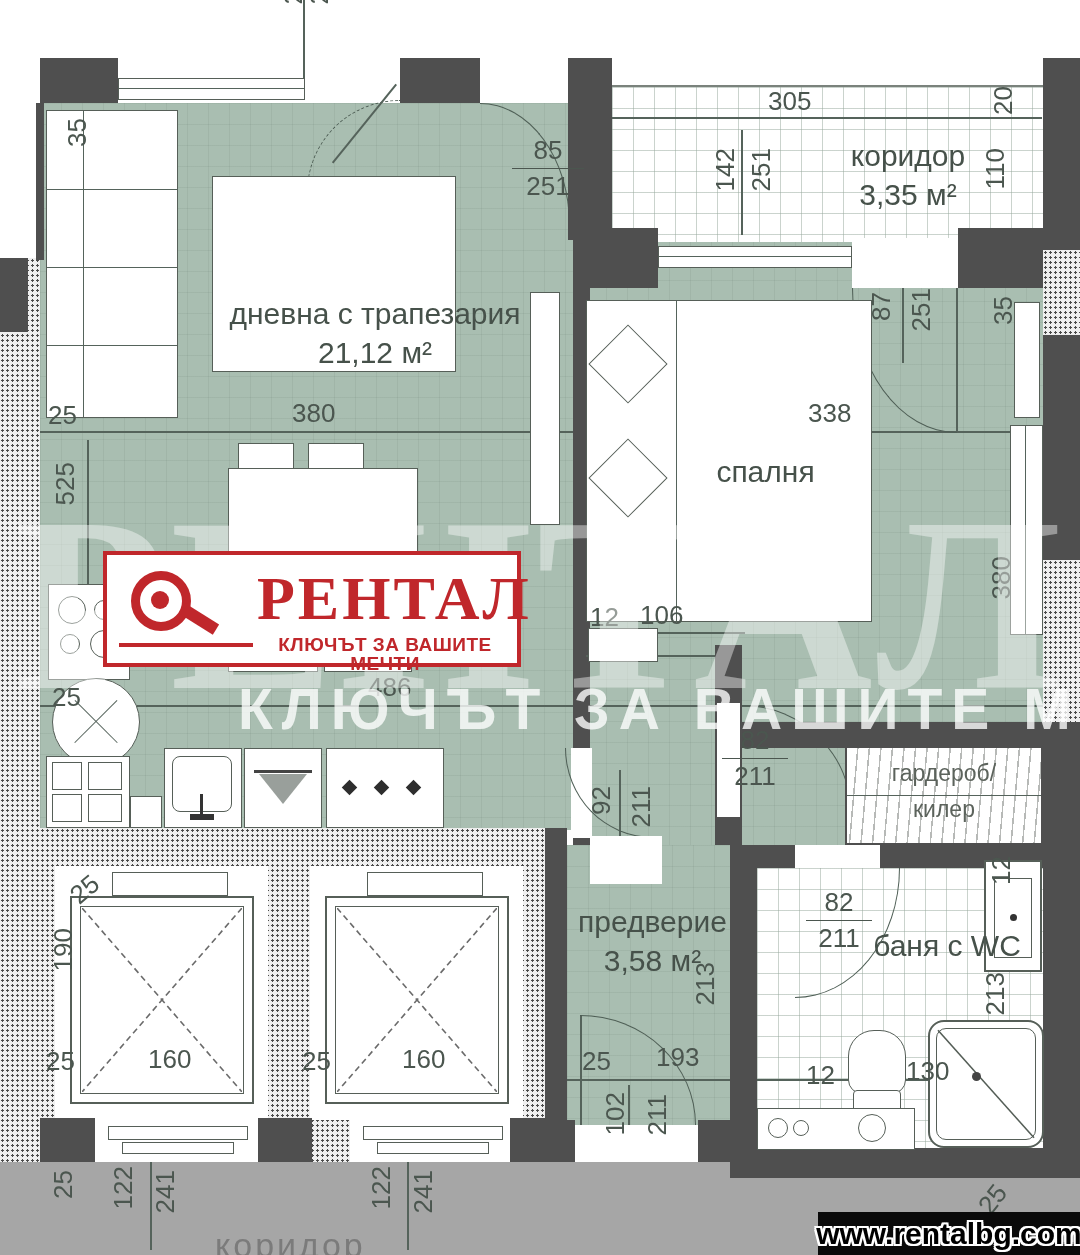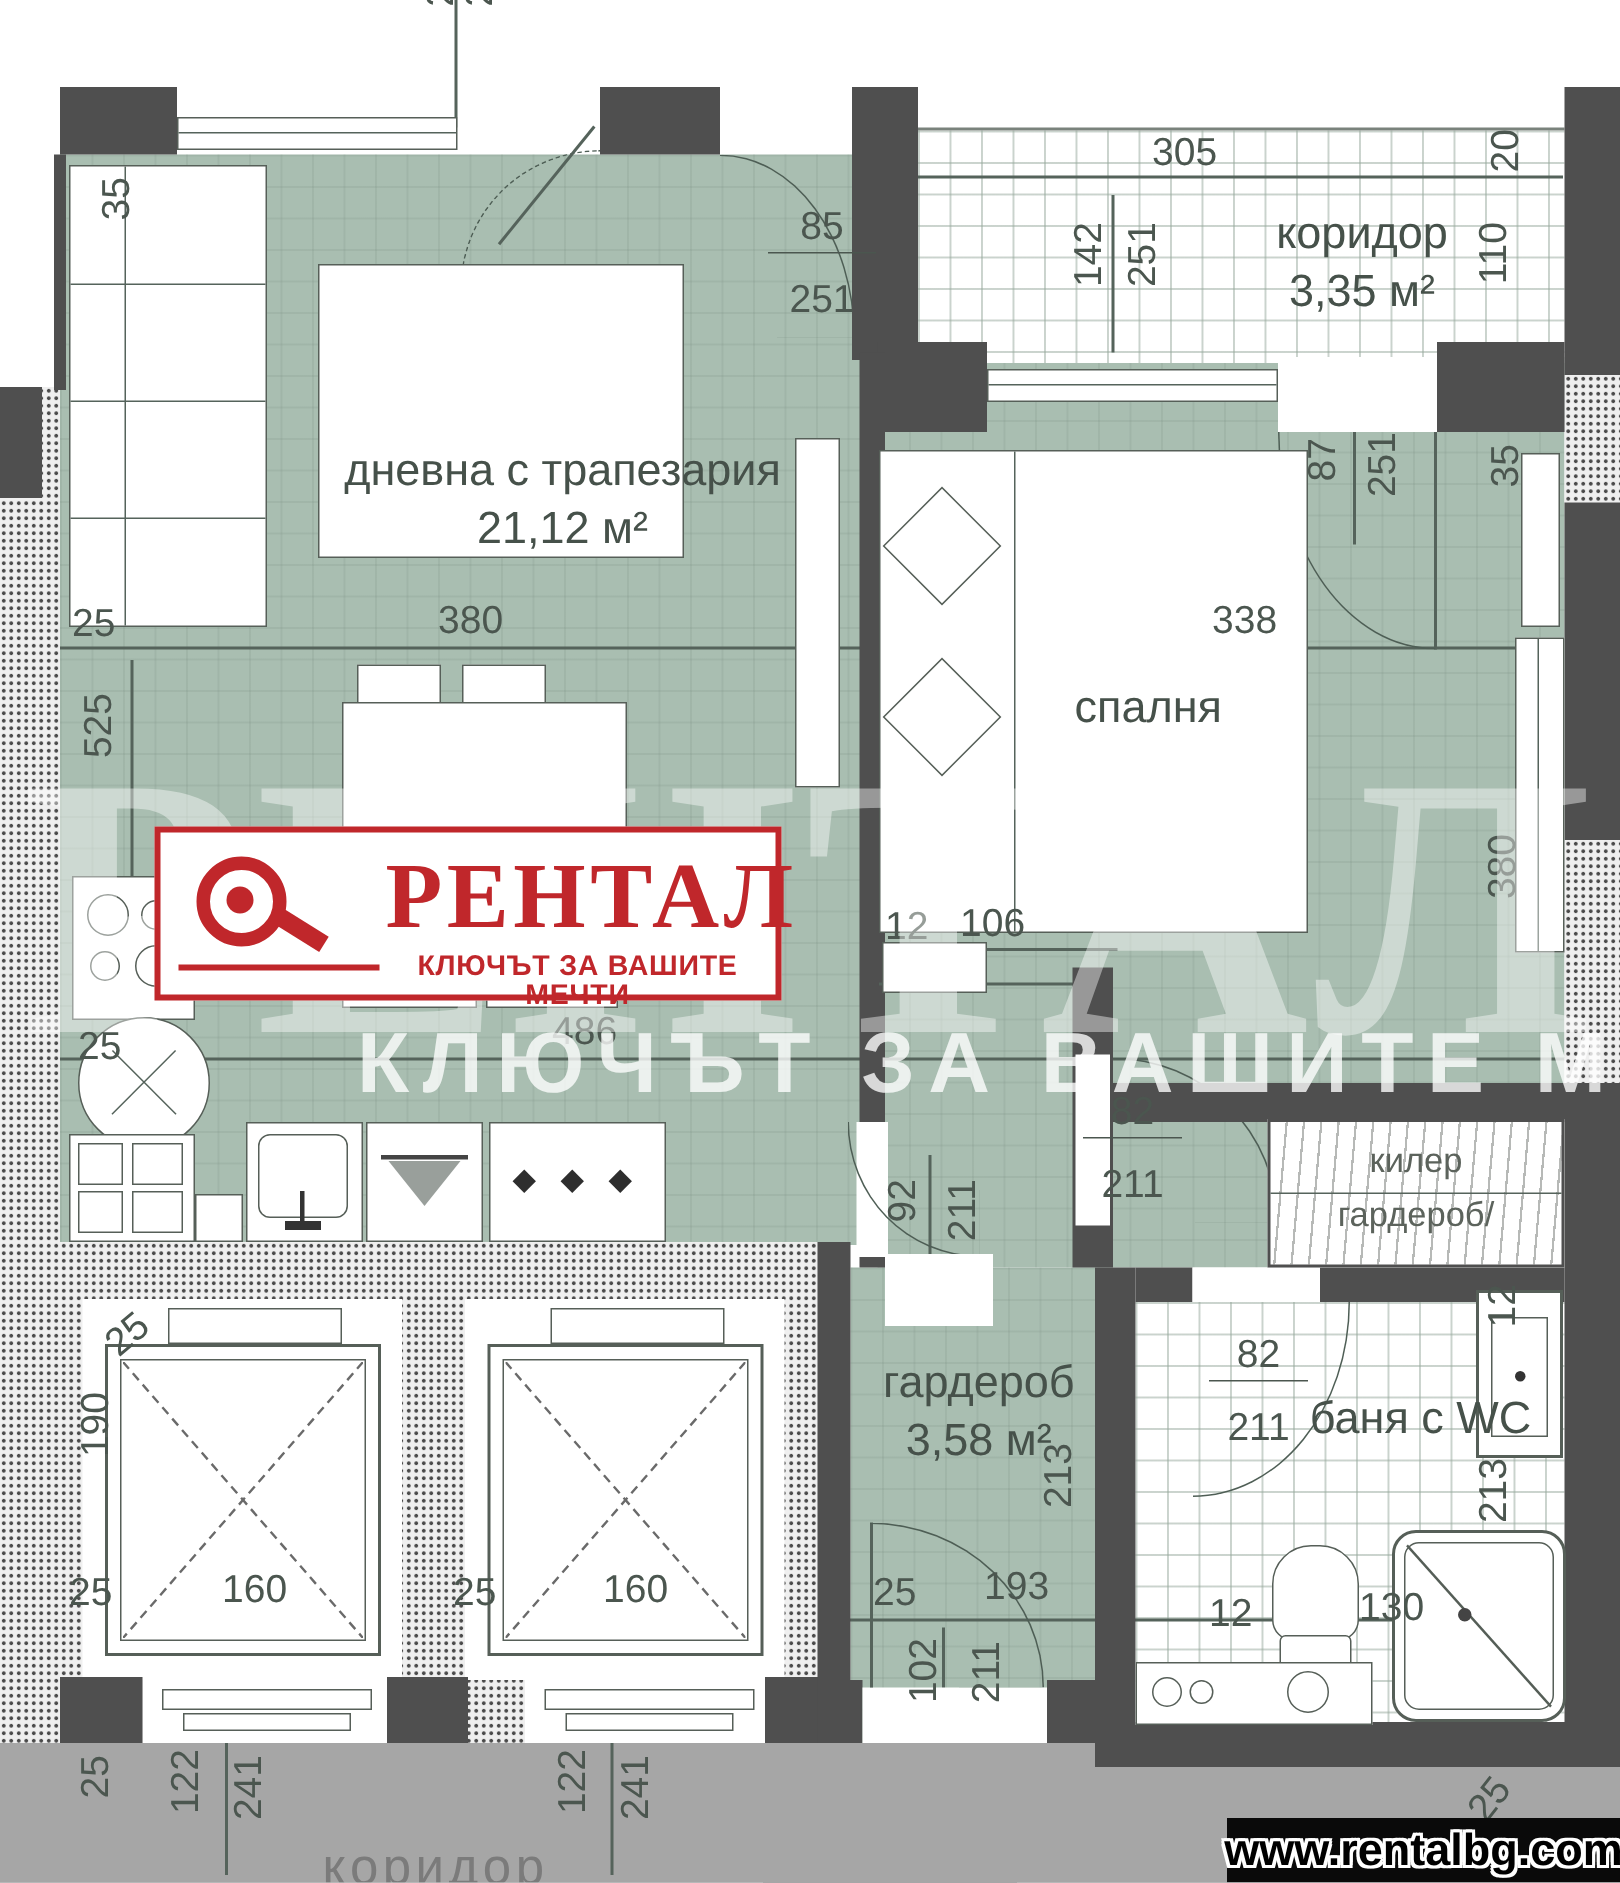--- a/index.html
+++ b/index.html
@@ -17,21 +17,21 @@
   .tile{position:absolute;background-color:#fff;
         background-image:linear-gradient(rgba(150,168,156,.5) 1px,transparent 1px),
                          linear-gradient(90deg,rgba(150,168,156,.5) 1px,transparent 1px);
         background-size:21px 21px}
   .wbox{position:absolute;background:#fff;border:2px solid #565f58;box-sizing:border-box}
   .tbox{border-width:1.3px}
   .line{position:absolute;background:#55635b}
   .dim{position:absolute;font-size:26px;line-height:1;color:#4b564f;white-space:nowrap}
   .v{writing-mode:vertical-rl;transform:rotate(180deg)}
   .frac{position:absolute;text-align:center;font-size:26px;line-height:1.1;color:#4b564f}
-  .frac>.t{border-bottom:1.6px solid #4b564f;padding:0 3px 3px;margin-bottom:16px}
+  .frac>.t{border-bottom:1.6px solid #4b564f;padding:0 3px 3px;margin-bottom:3px}
   .rlabel{position:absolute;text-align:center;font-size:30px;line-height:1.3;color:#46514a}
   .arc{position:absolute;box-sizing:border-box}
   .circ{position:absolute;border:1.4px solid #565f58;border-radius:50%;background:#fff;box-sizing:border-box}
 </style>
 </head>
 <body>
 
 <div id="plan">
 
   <div class="green" style="left:40px;top:103px;width:535px;height:727px"></div>
@@ -190,22 +190,22 @@
   <div class="wbox tbox" style="left:1010px;top:425px;width:33px;height:210px">
     <div class="line" style="left:14px;top:0;width:1.3px;height:100%"></div>
   </div>
   <div class="wbox tbox" style="left:1014px;top:302px;width:26px;height:116px"></div>
 
   <div class="a" style="left:845px;top:746px;width:198px;height:99px;background:#fff;border:2.5px solid #4f4f4f;box-sizing:border-box;
               background-image:repeating-linear-gradient(95deg,transparent 0 10px,rgba(95,100,95,.45) 10px 11.5px)">
     <div class="line" style="left:0;top:47px;width:100%;height:1.4px"></div>
   </div>
   <div class="a" style="left:845px;top:756px;width:198px;text-align:center;font-size:23px;line-height:1.55;color:#5c635c">
+    <div>гардероб/</div>
     <div>килер</div>
-    <div>гардероб/</div>
   </div>
 
   <div class="wbox" style="left:984px;top:860px;width:58px;height:112px"></div>
   <div class="wbox tbox" style="left:994px;top:878px;width:38px;height:80px"></div>
   <div class="a" style="left:1010px;top:914px;width:7px;height:7px;background:#333;border-radius:50%"></div>
   <div class="wbox tbox" style="left:848px;top:1030px;width:58px;height:64px;border-radius:26px 26px 14px 14px"></div>
   <div class="wbox tbox" style="left:853px;top:1090px;width:48px;height:22px;border-radius:4px"></div>
   <div class="wbox tbox" style="left:757px;top:1108px;width:158px;height:42px"></div>
   <div class="circ" style="left:768px;top:1118px;width:20px;height:20px"></div>
   <div class="circ" style="left:793px;top:1120px;width:16px;height:16px"></div>
@@ -287,21 +287,21 @@
     <div>21,12 м²</div>
   </div>
   <div class="rlabel" style="left:828px;top:136px;width:160px">
     <div>коридор</div>
     <div>3,35 м²</div>
   </div>
   <div class="rlabel" style="left:678px;top:452px;width:175px">
     <div>спалня</div>
   </div>
   <div class="rlabel" style="left:570px;top:902px;width:165px">
-    <div>гардероб</div>
+    <div>предверие</div>
     <div>3,58 м²</div>
   </div>
   <div class="rlabel" style="left:862px;top:926px;width:170px">
     <div>баня с WC</div>
   </div>
   <div class="a" style="left:215px;top:1226px;font-size:34px;letter-spacing:3px;color:#7b7b7b">коридор</div>
 
   <div class="a" style="left:-30px;top:462px;width:1140px;text-align:center;font-size:248px;font-weight:bold;letter-spacing:4px;
               color:rgba(255,255,255,.42);font-family:'Liberation Serif',serif;z-index:20;pointer-events:none">РЕНТАЛ</div>
   <div class="a" style="left:238px;top:676px;font-size:57px;font-weight:bold;letter-spacing:9px;white-space:nowrap;

